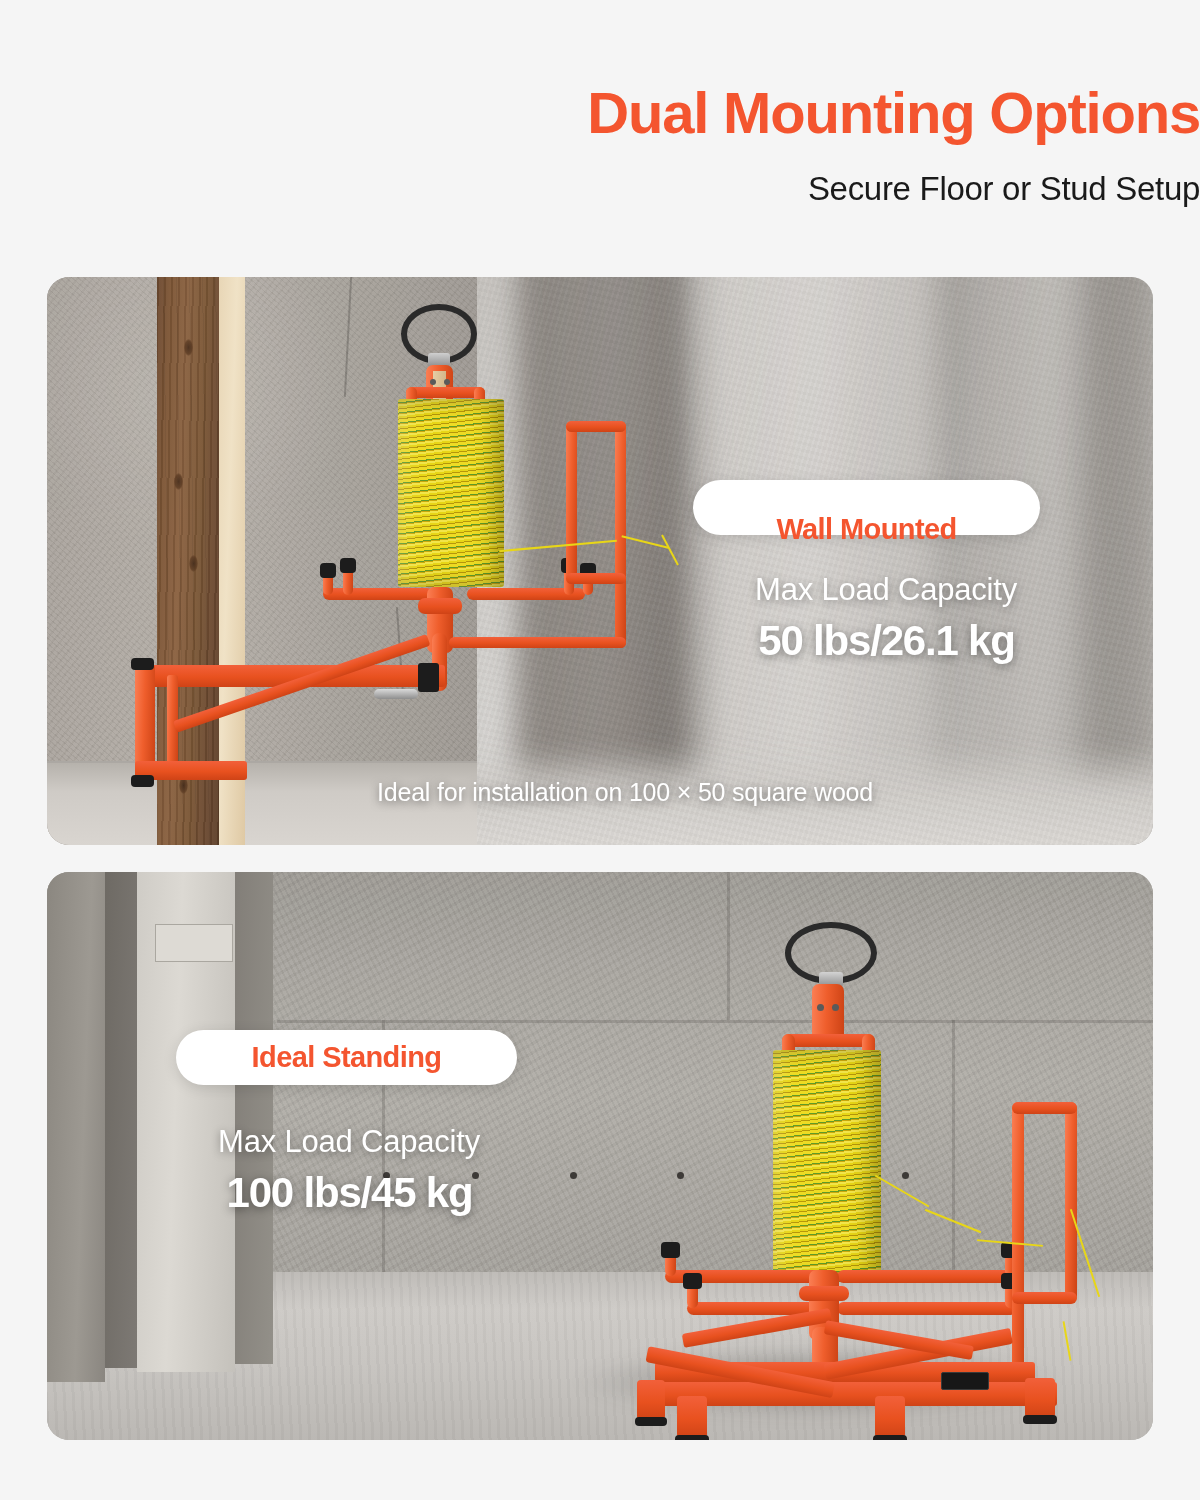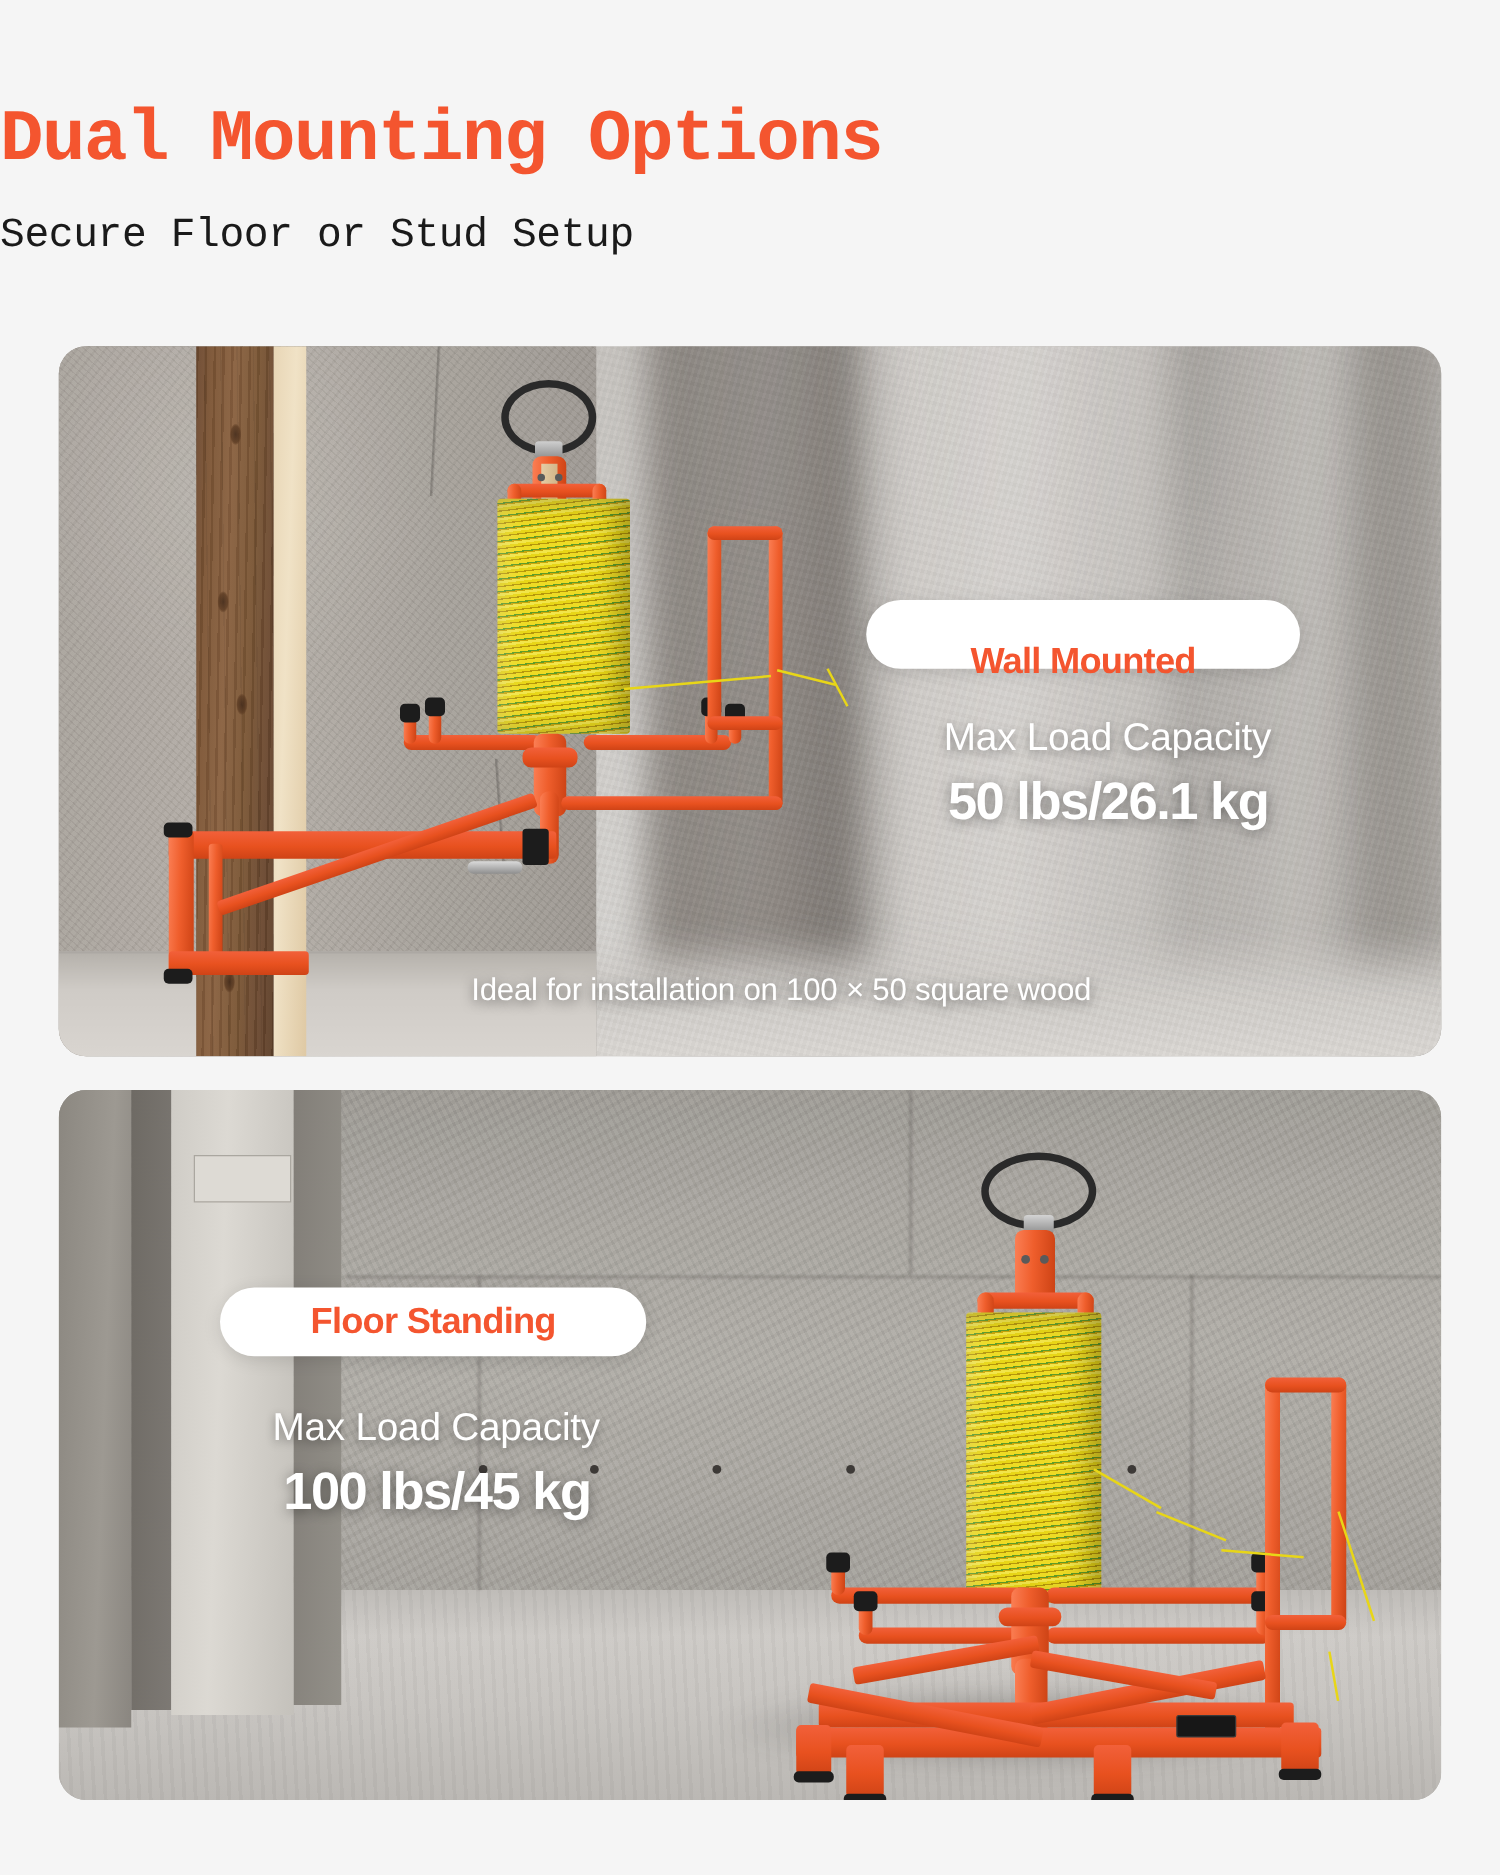--- a/index.html
+++ b/index.html
@@ -6,21 +6,21 @@
   * { margin:0; padding:0; box-sizing:border-box; }
   html, body {
     width:1200px; height:1500px;
     background:#f5f5f5;
     font-family:"Liberation Sans", sans-serif;
     overflow:hidden;
   }
   .page { position:relative; width:1200px; height:1500px; background:#f5f5f5; }
 
   
-  .header { position:absolute; top:0; left:0; width:1200px; text-align:left;font-family:Liberation Mono, monospace; }
+  .header { position:absolute; top:0; left:0; width:1200px; text-align:right; }
   .title {
     font-size:58px; font-weight:bold; color:#f4552f;
     letter-spacing:-1.2px; line-height:1;
     margin-top:84px;
   }
   .subtitle {
     font-size:33px; font-weight:400; color:#1a1a1a;
     letter-spacing:-0.3px; margin-top:28px;
   }
 
@@ -385,20 +385,20 @@
                     background:#171717; border:1px solid #3a3a3a;"></div>
 
         <div class="wire-line" style="left:824px; top:318px; width:62px; height:2px; transform:rotate(30deg);"></div>
         <div class="wire-line" style="left:876px; top:348px; width:60px; height:2px; transform:rotate(22deg);"></div>
         <div class="wire-line" style="left:930px; top:370px; width:66px; height:2px; transform:rotate(5deg);"></div>
         <div class="wire-line" style="left:992px; top:380px; width:92px; height:2px; transform:rotate(72deg);"></div>
         <div class="wire-line" style="left:1000px; top:468px; width:40px; height:2px; transform:rotate(80deg);"></div>
       </div>
 
       <div class="pill" style="left:129px; top:158px; width:341px; height:55px;">
-        <span style="font-size:29px;">Floor Standing</span>
+        <span style="font-size:29px;">Ideal Standing</span>
       </div>
       <div class="cap-label" style="left:142px; top:252px; width:320px; text-align:center; font-size:31px;">Max Load Capacity</div>
       <div class="cap-value" style="left:130px; top:297px; width:345px; text-align:center; font-size:42px;">100 lbs/45 kg</div>
     </div>
   </div>
 
 </div>
 
 </body></html>

